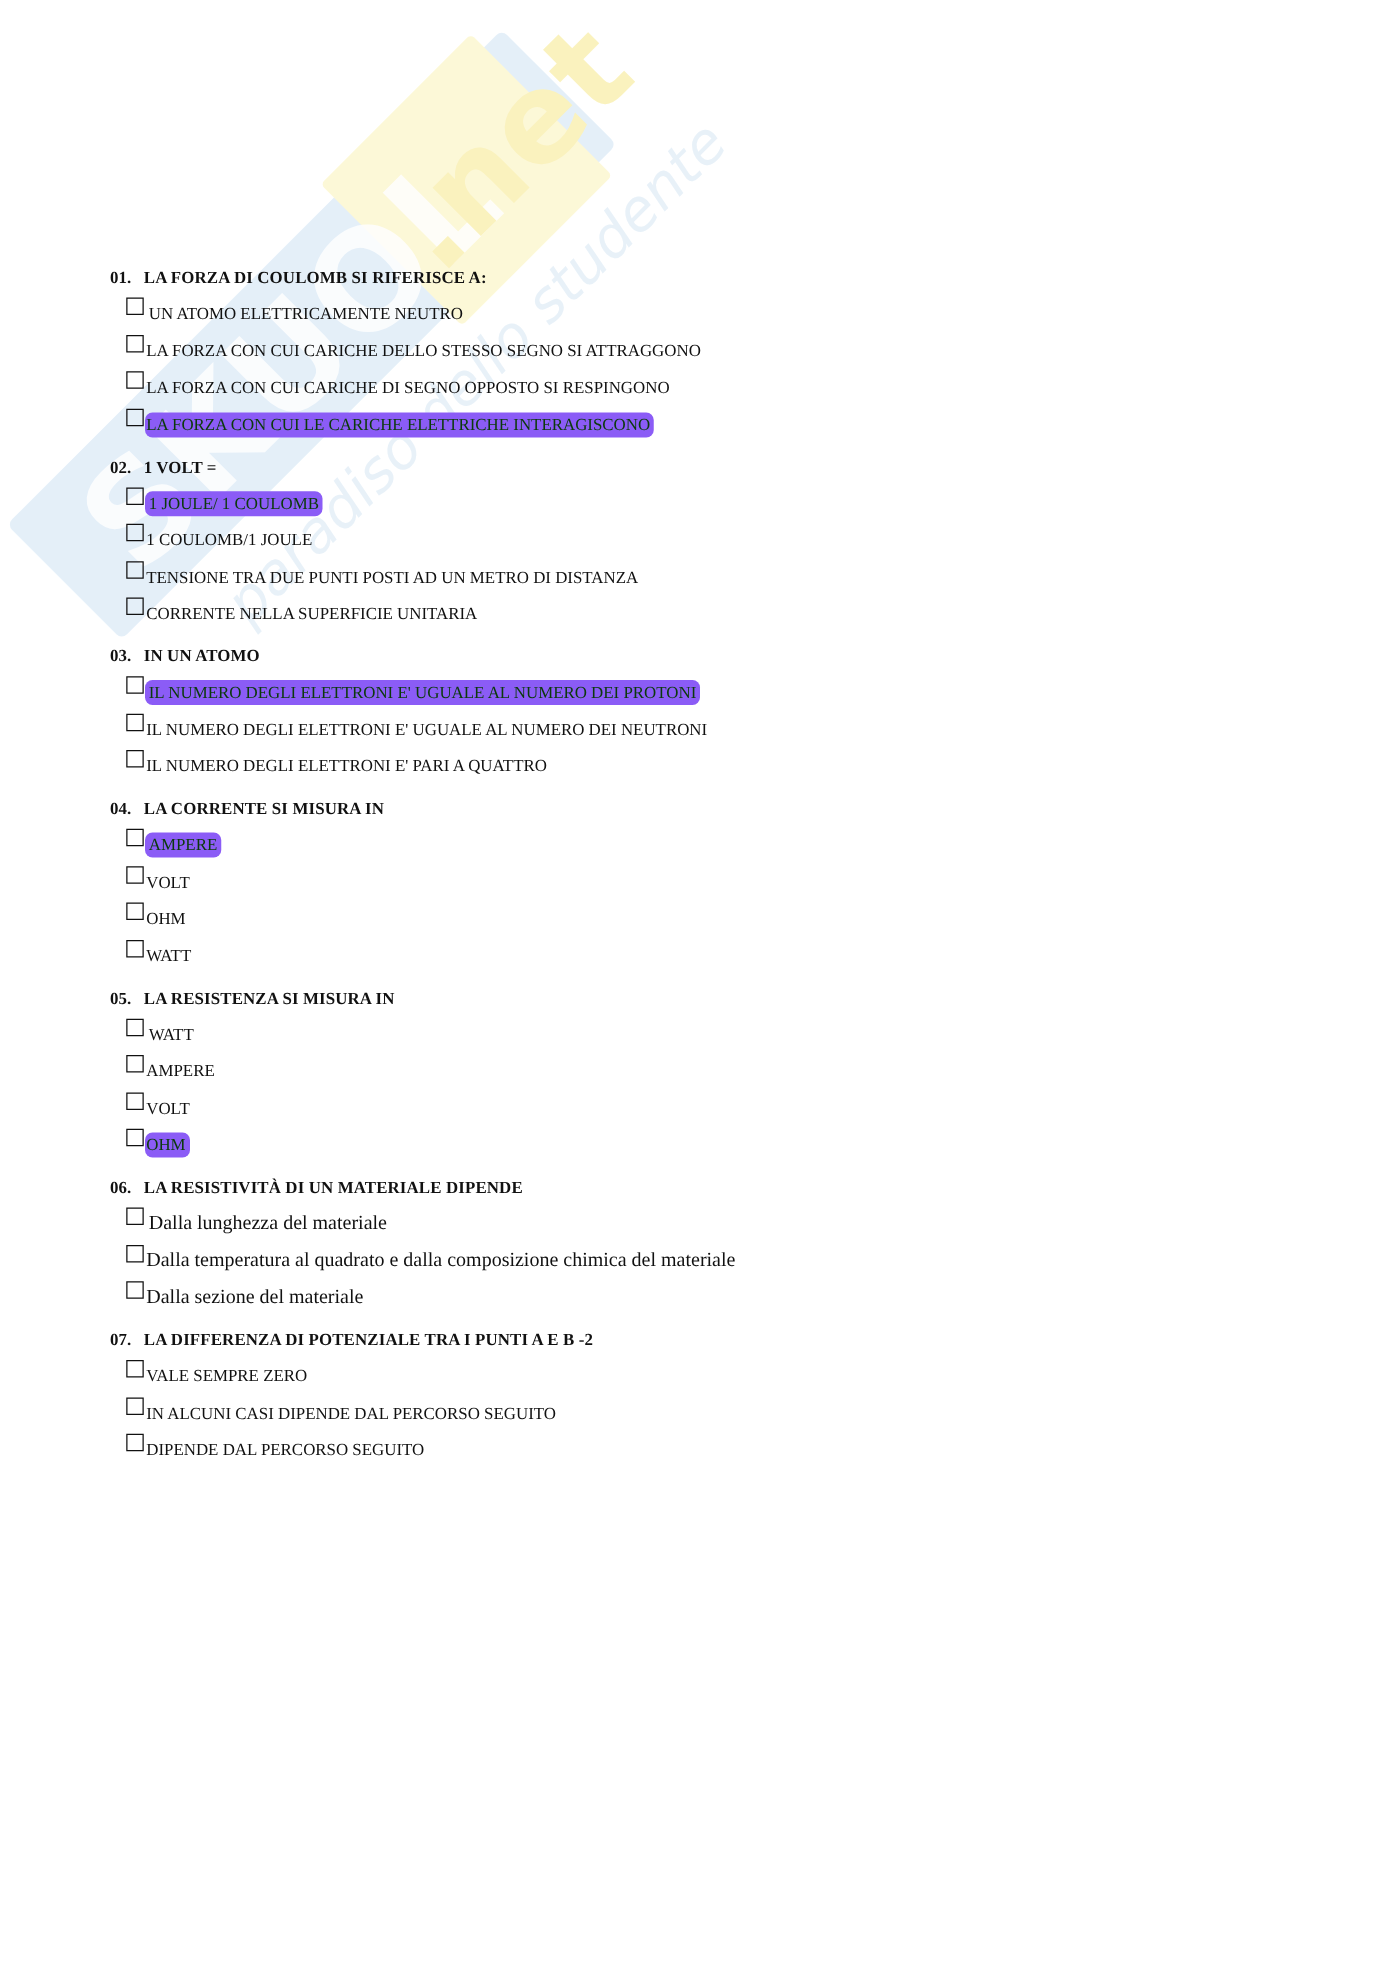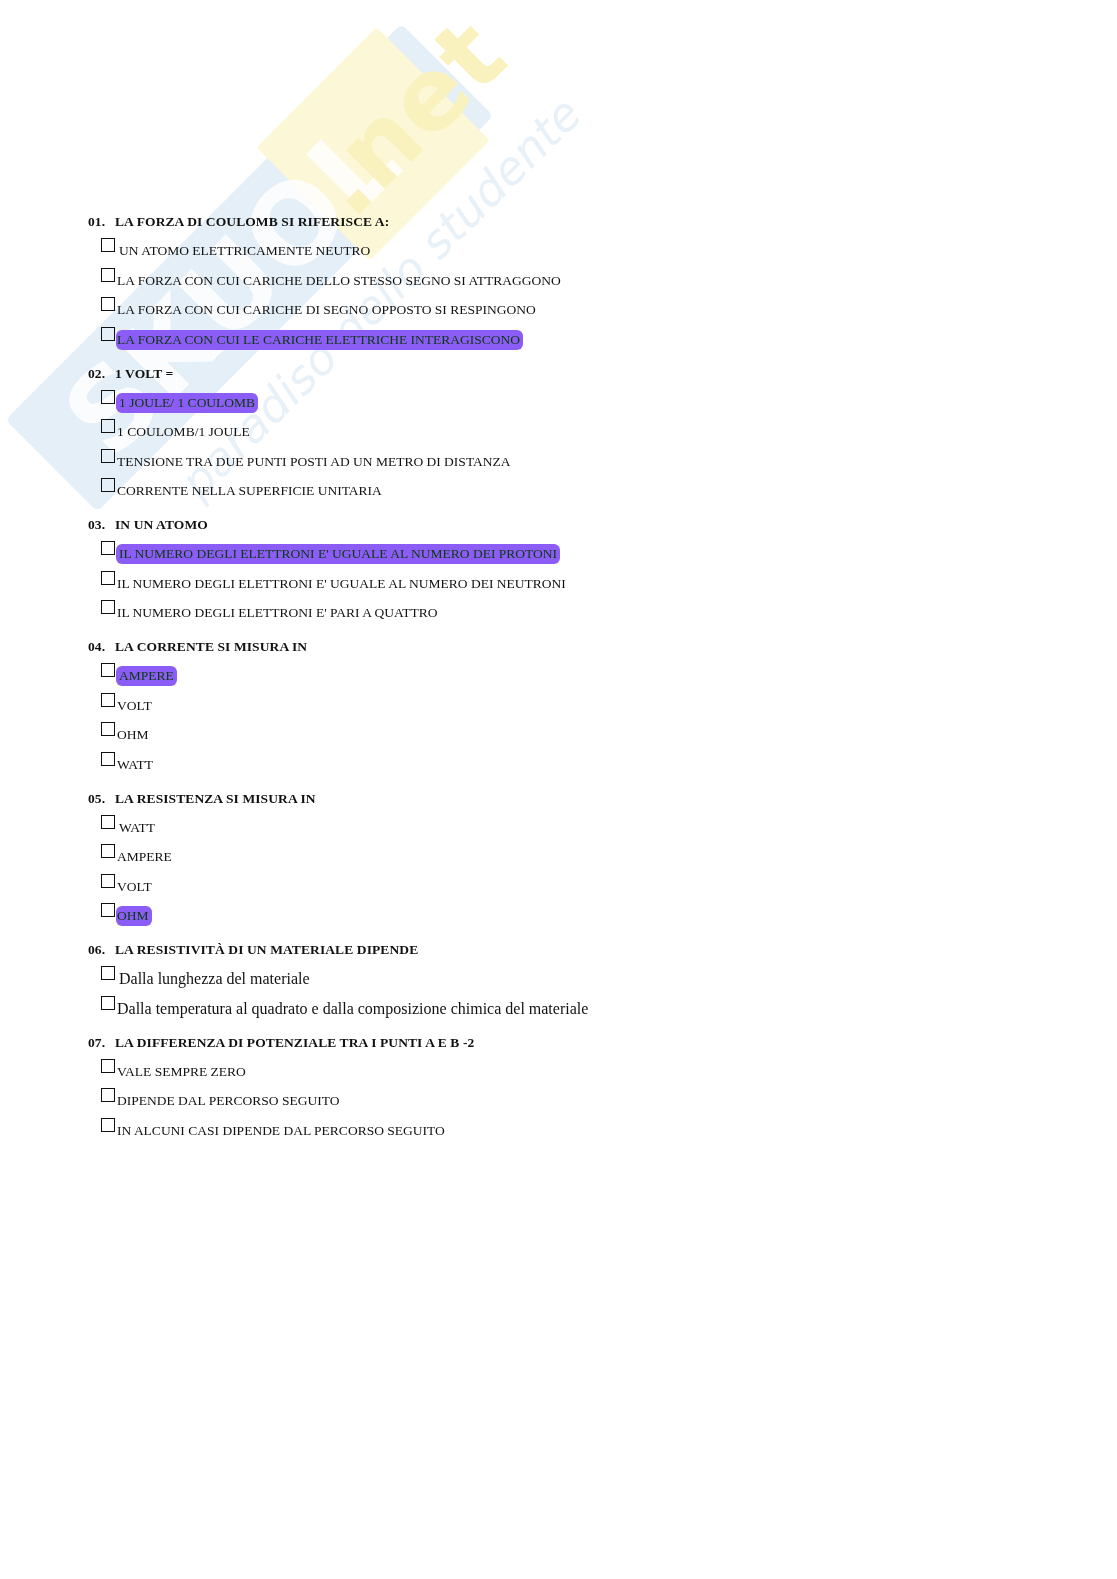--- a/index.html
+++ b/index.html
@@ -142,31 +142,35 @@
   <div class="question">
     <div class="q-title"><span class="num">06.</span><span>LA RESISTIVITÀ DI UN MATERIALE DIPENDE</span></div>
     <div class="option">
         <span class="checkbox"></span>
         <span class="opt-text pad sentence">Dalla lunghezza del materiale</span>
       </div>
     <div class="option">
         <span class="checkbox"></span>
         <span class="opt-text sentence">Dalla temperatura al quadrato e dalla composizione chimica del materiale</span>
       </div>
+    <div class="option">
+        <span class="checkbox"></span>
+        <span class="opt-text sentence">Dalla sezione del materiale</span>
+      </div>
   </div>
 
   <div class="question">
     <div class="q-title"><span class="num">07.</span><span>LA DIFFERENZA DI POTENZIALE TRA I PUNTI A E B -2</span></div>
     <div class="option">
         <span class="checkbox"></span>
         <span class="opt-text">VALE SEMPRE ZERO</span>
       </div>
     <div class="option">
         <span class="checkbox"></span>
-        <span class="opt-text">DIPENDE DAL PERCORSO SEGUITO</span>
+        <span class="opt-text">IN ALCUNI CASI DIPENDE DAL PERCORSO SEGUITO</span>
       </div>
     <div class="option">
         <span class="checkbox"></span>
-        <span class="opt-text">IN ALCUNI CASI DIPENDE DAL PERCORSO SEGUITO</span>
+        <span class="opt-text">DIPENDE DAL PERCORSO SEGUITO</span>
       </div>
   </div>
 
 </div>
 
 </body></html>

